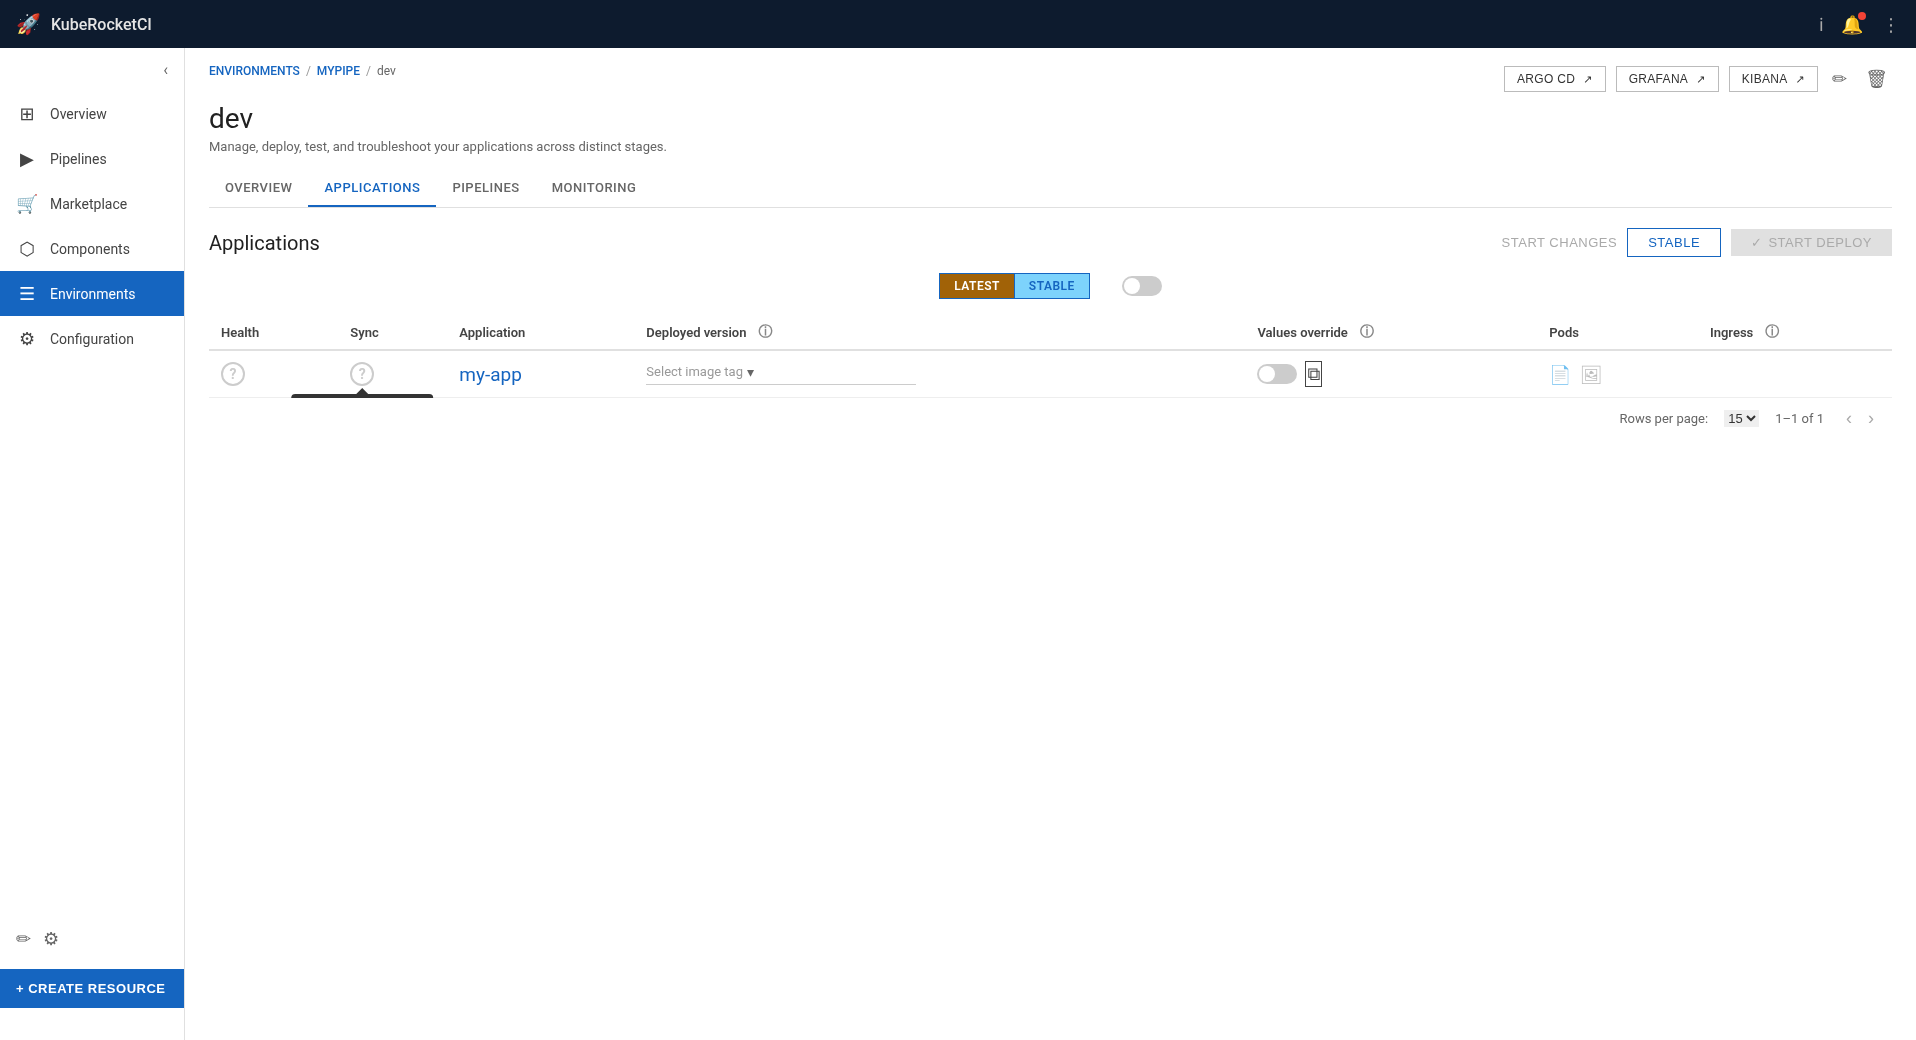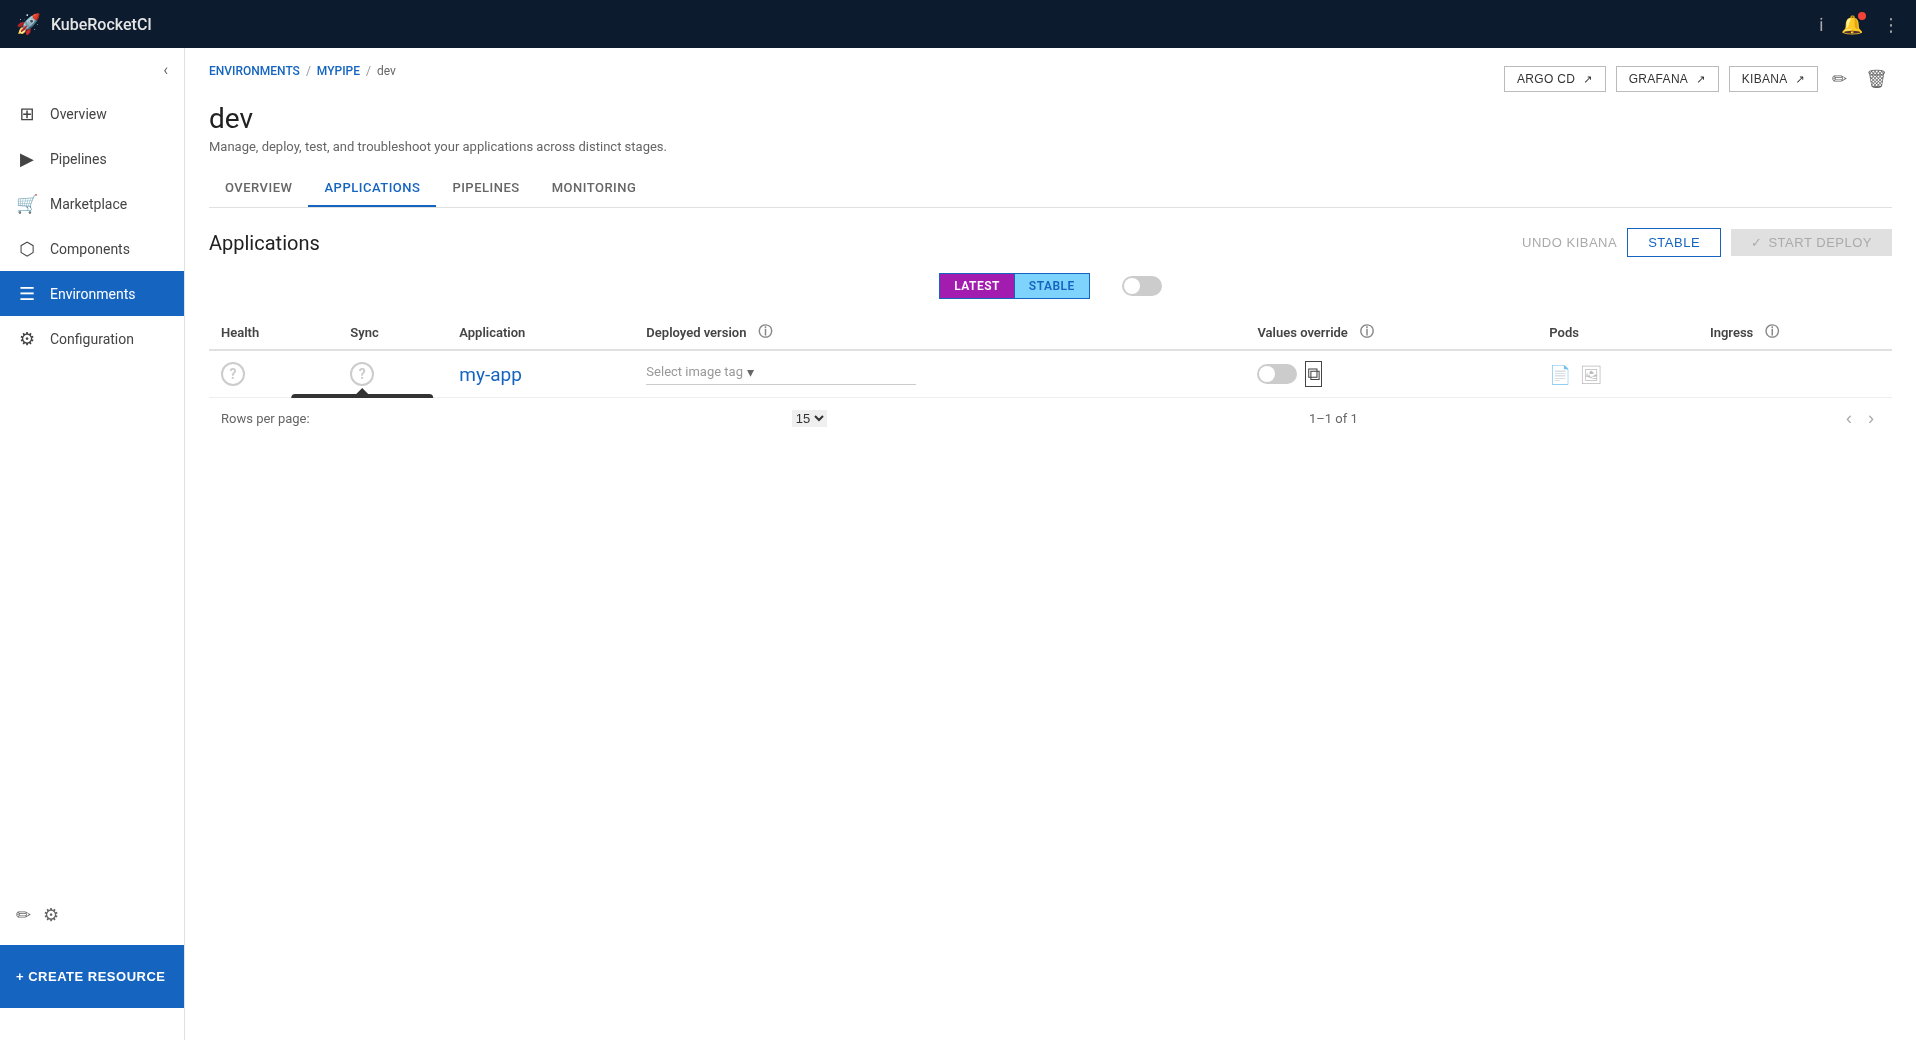--- a/index.html
+++ b/index.html
@@ -47,21 +47,21 @@
       font-weight: 400;
     }
     .sidebar-item.active { background: #1565c0; color: #fff; }
     .sidebar-item .icon { font-size: 18px; width: 22px; text-align: center; }
     .sidebar-bottom { margin-top: auto; padding: 12px 16px; display: flex; gap: 12px; align-items: center; }
     .sidebar-bottom-icon { color: #666; cursor: pointer; font-size: 18px; }
     .create-resource-btn {
       background: #1565c0;
       color: #fff;
       border: none;
-      padding: 24px 16px;
+      padding: 12px 16px;
       font-size: 13px;
       font-weight: 600;
       cursor: pointer;
       display: flex;
       align-items: center;
       gap: 6px;
       width: calc(100% - 0px);
       margin: 8px 0 16px 0;
       letter-spacing: 0.5px;
     }
@@ -143,21 +143,21 @@
     .filter-tag-group { border: 1px solid #1565c0; display: flex; }
     .filter-tag {
       padding: 5px 14px;
       font-size: 12px;
       font-weight: 600;
       cursor: pointer;
       color: #1565c0;
       background: #7dd3fc;
       letter-spacing: 0.5px;
     }
-    .filter-tag.active { background: #a21caf; color: #fff; }
+    .filter-tag.active { background: #a16207; color: #fff; }
     .filter-tag:first-child { border-right: 1px solid #1565c0; }
     .filter-toggle { margin-left: 32px; }
 
     
     .toggle-switch {
       width: 40px;
       height: 20px;
       background: #ccc;
       border-radius: 10px;
       position: relative;
@@ -214,21 +214,21 @@
       left: 50%;
       transform: translateX(-50%);
       z-index: 100;
     }
     .tooltip::before { content: ''; position: absolute; top: -6px; left: 50%; transform: translateX(-50%); border: 6px solid transparent; border-bottom-color: #333; border-top: 0; }
 
     
     .pod-icon { color: #bbb; font-size: 18px; cursor: pointer; }
 
     
-    .pagination-row { display: flex; justify-content: space-between; align-items: center; gap: 32px; padding: 8px 12px; font-size: 13px; color: #666; }
+    .pagination-row { display: flex; justify-content: flex-end; align-items: center; gap: 16px; padding: 8px 12px; font-size: 13px; color: #666; }
     .pagination-select { border: none; font-size: 13px; color: #333; cursor: pointer; }
     .pagination-nav { display: flex; gap: 4px; }
     .pagination-btn { background: none; border: none; color: #aaa; font-size: 18px; cursor: pointer; padding: 2px 6px; }
 
     
     .open-icon { color: #444; font-size: 18px; cursor: pointer; border: 1px solid #444; padding: 1px; }
   </style>
 </head>
 <body>
 
@@ -323,21 +323,21 @@
       <div class="tab">OVERVIEW</div>
       <div class="tab active">APPLICATIONS</div>
       <div class="tab">PIPELINES</div>
       <div class="tab">MONITORING</div>
     </div>
 
     <div class="section">
       <div class="section-header">
         <h2 class="section-title">Applications</h2>
         <div class="section-actions">
-          <button class="undo-btn">UNDO KIBANA</button>
+          <button class="undo-btn">START CHANGES</button>
           <button class="cancel-btn">STABLE</button>
           <button class="start-deploy-btn">
             <span>✓</span>
             <span>START DEPLOY</span>
           </button>
         </div>
       </div>
 
       <div class="filter-row">
         <div class="filter-tag-group">

